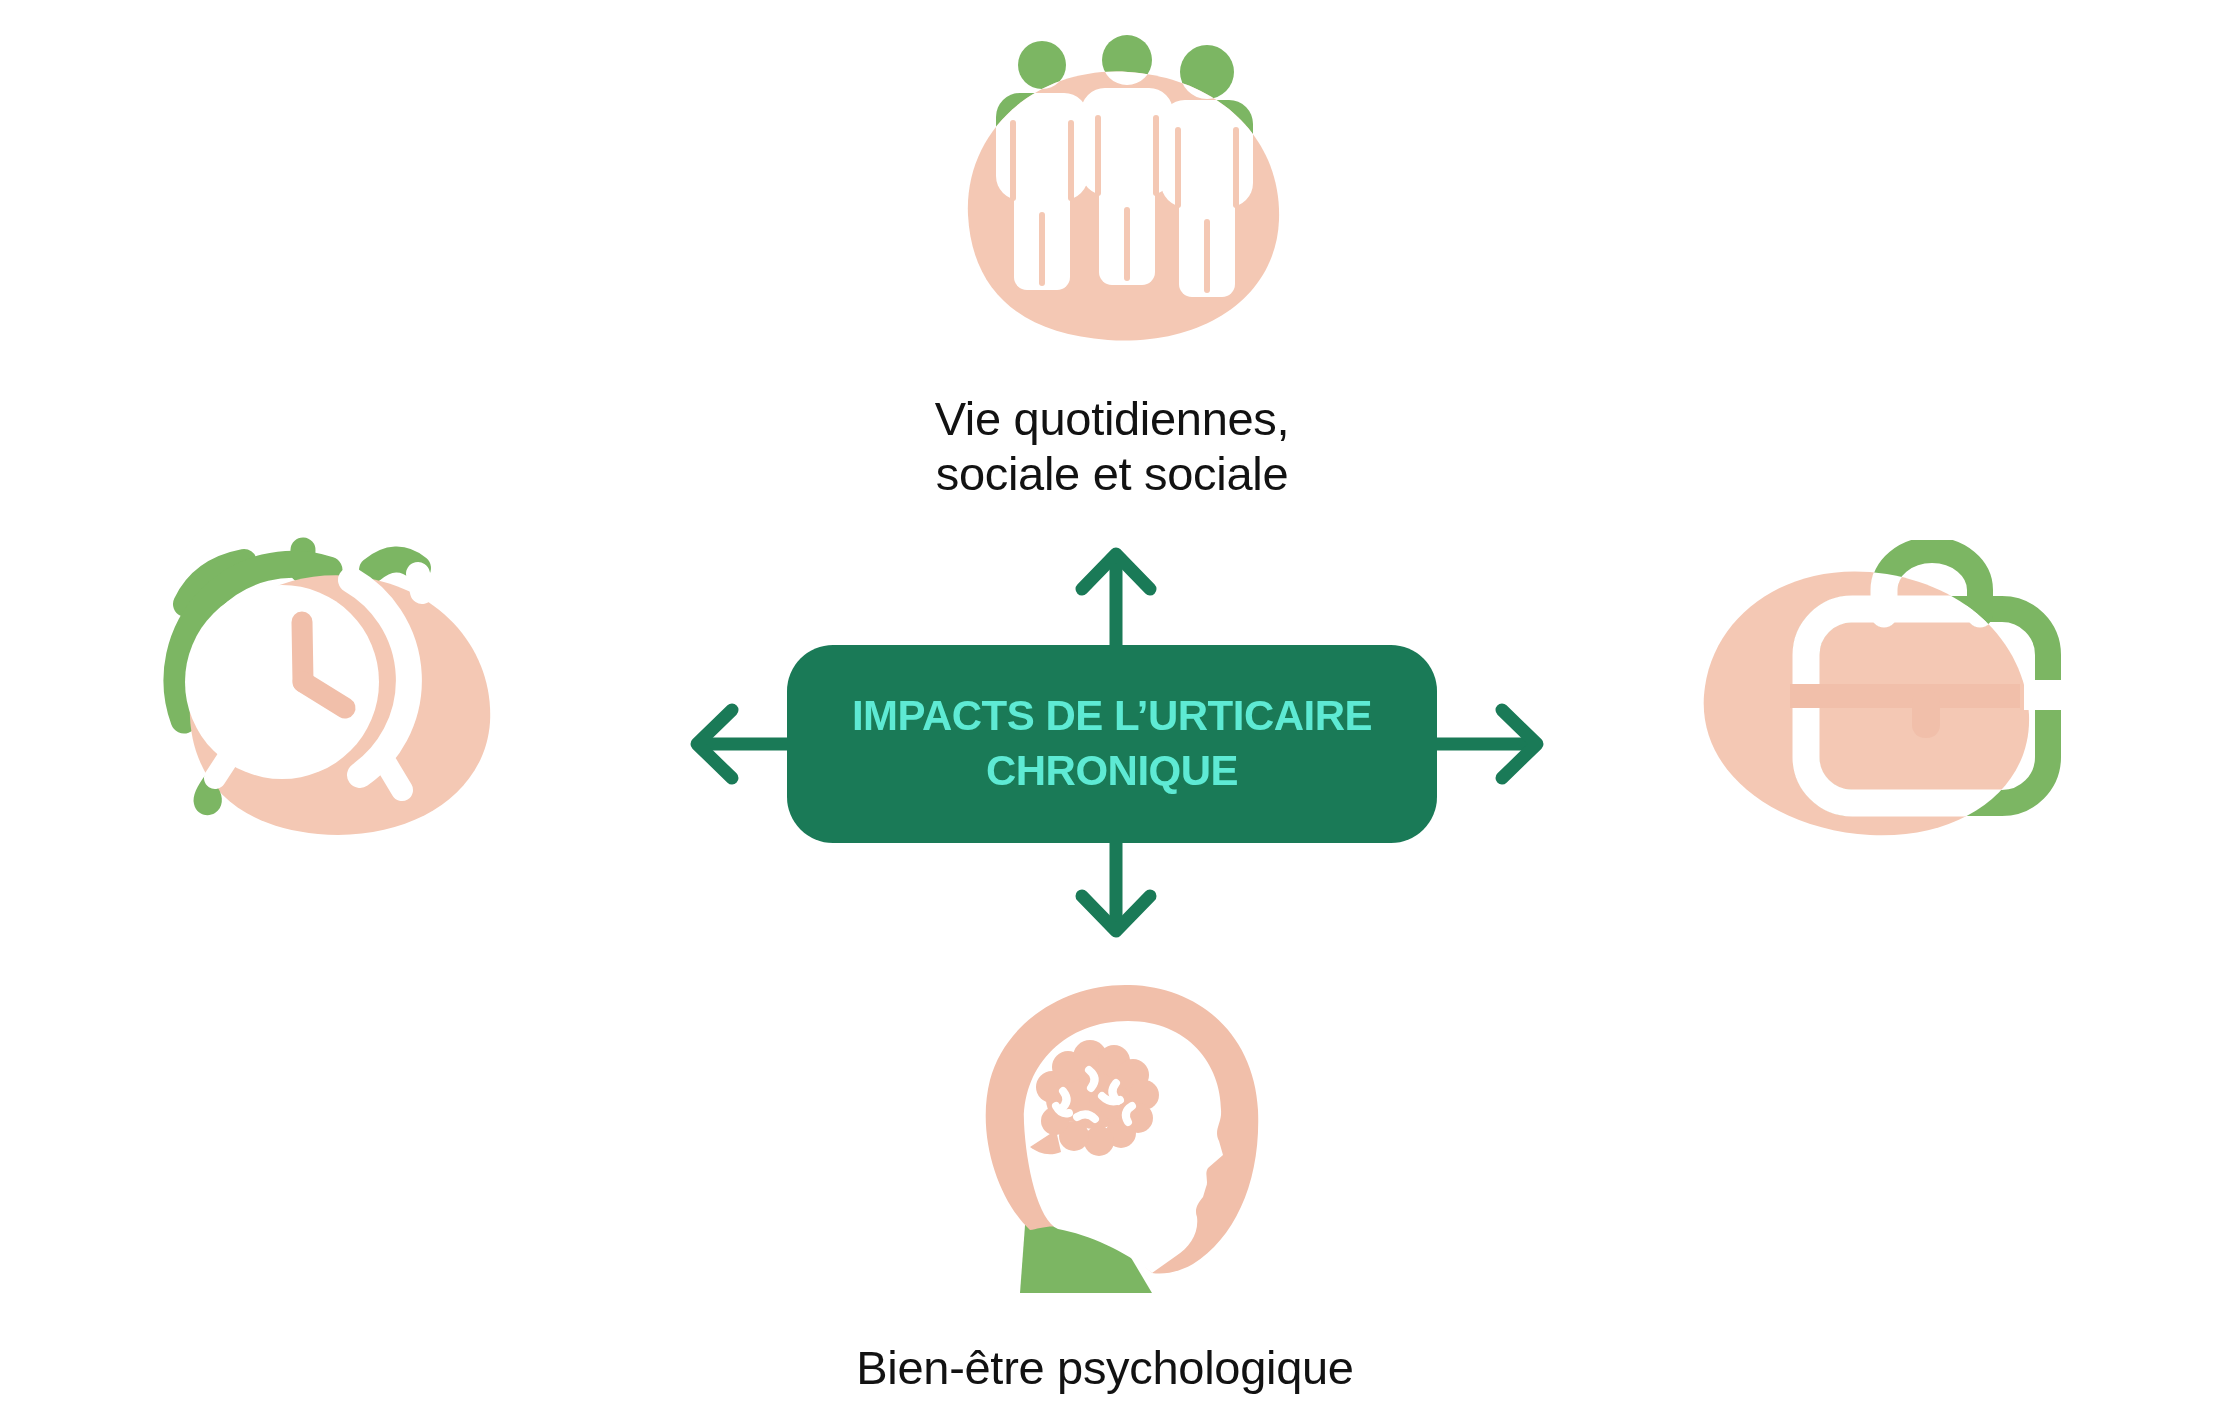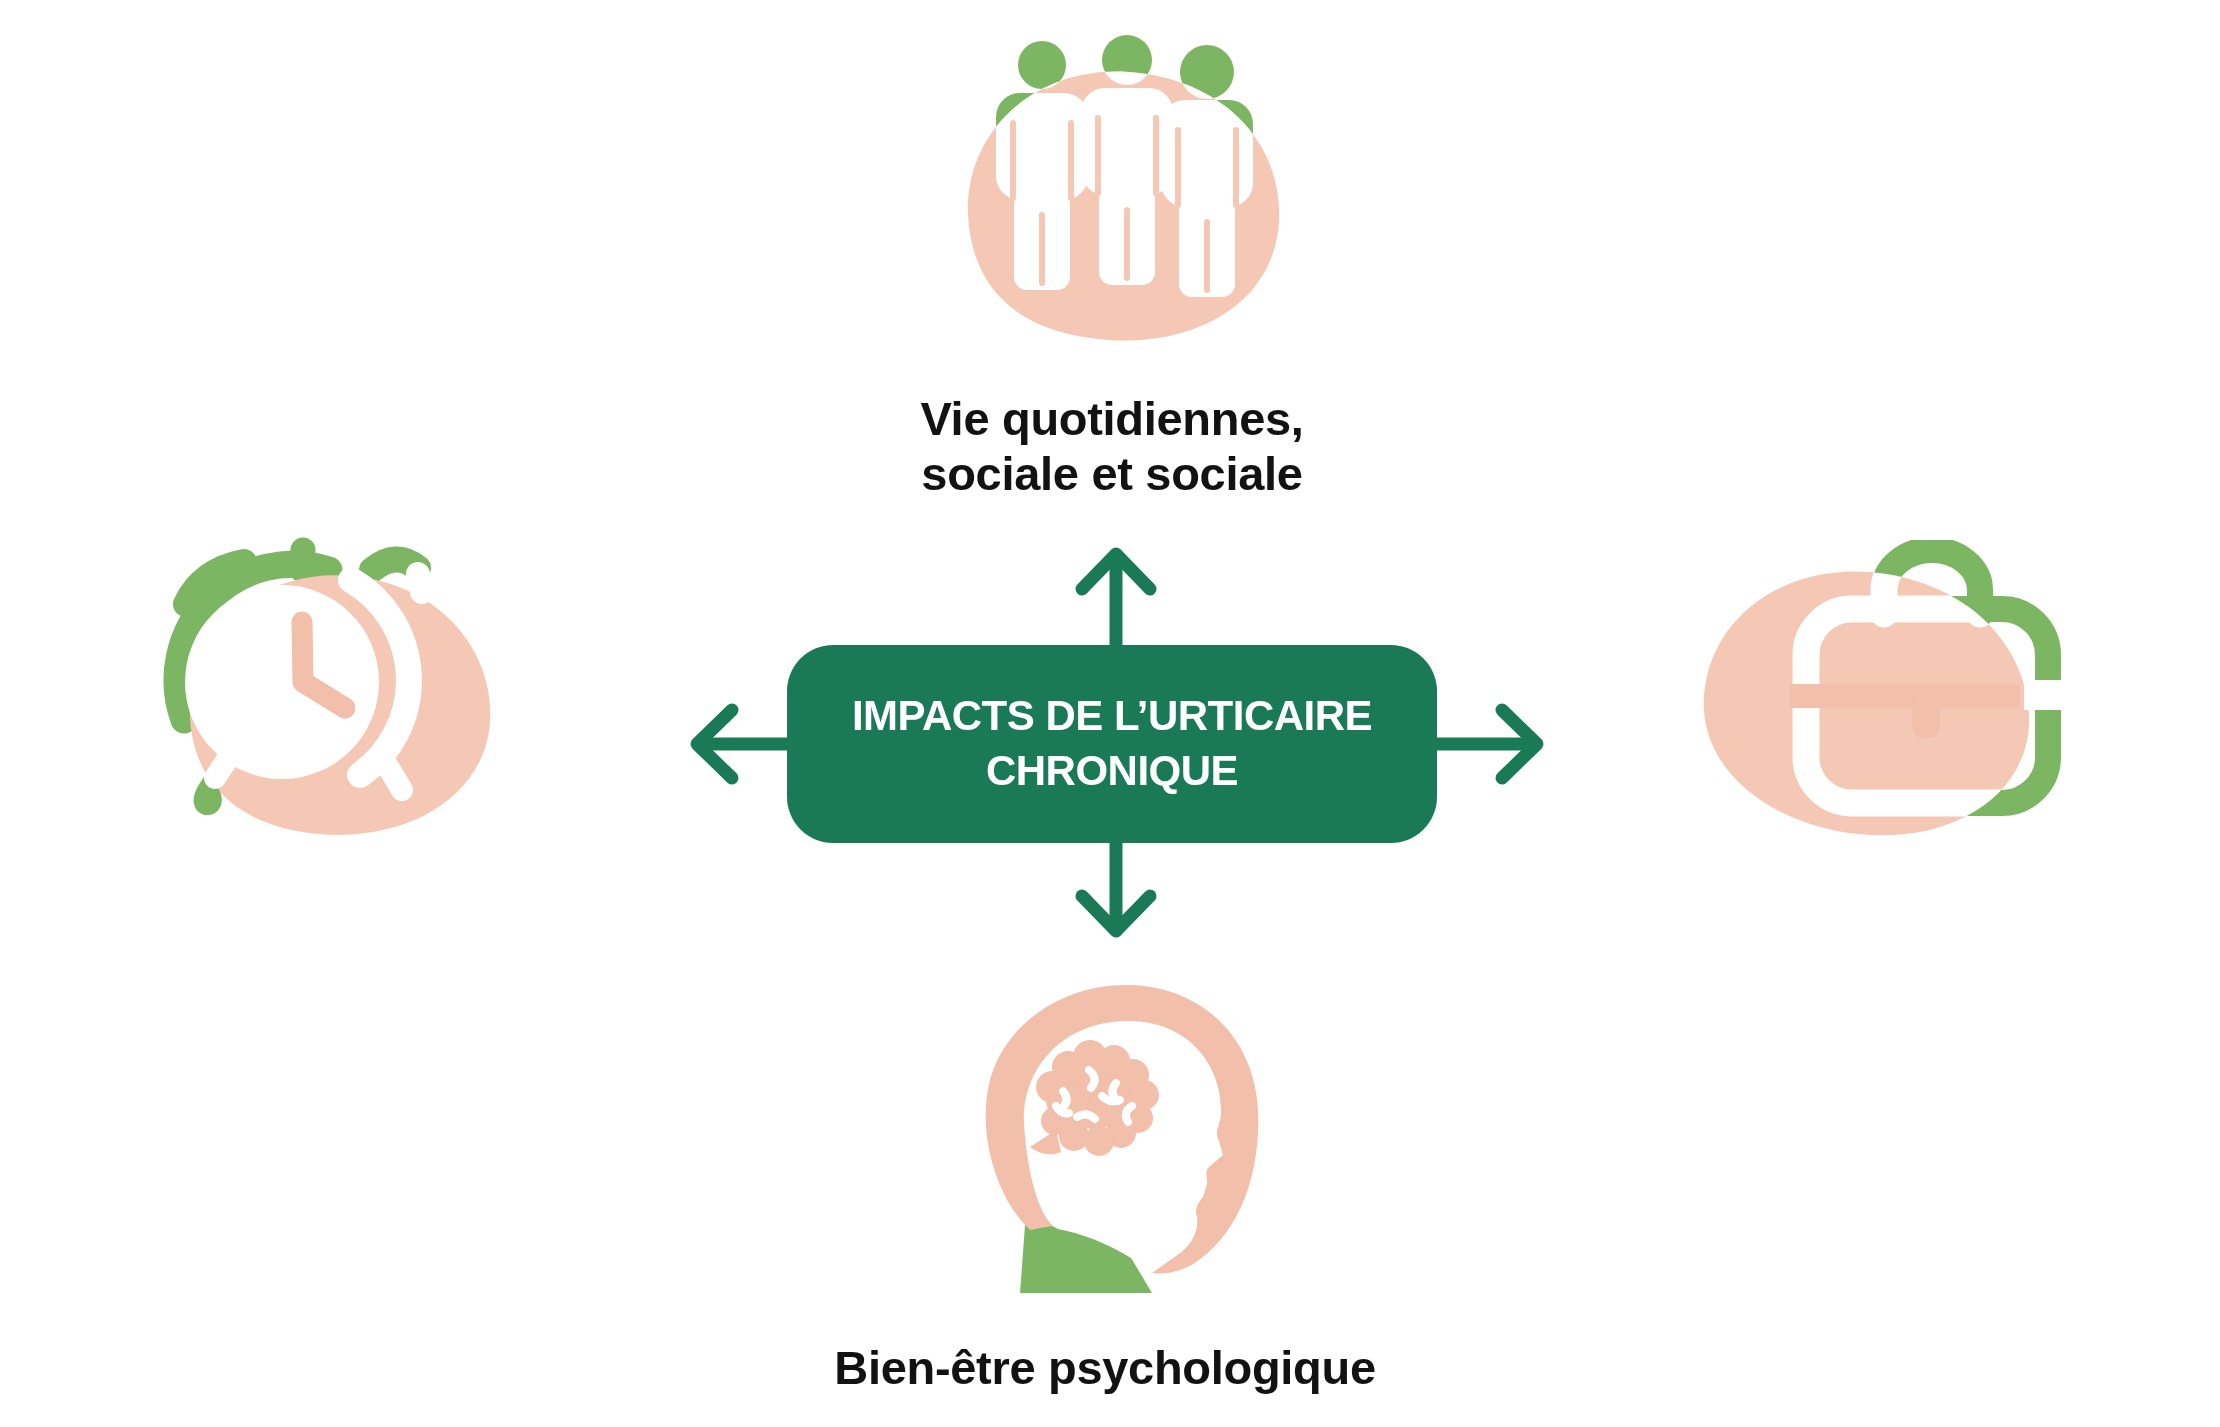--- a/index.html
+++ b/index.html
@@ -20,26 +20,26 @@
   .s-w{stroke:#ffffff;fill:none;stroke-linecap:round;}
   .s-sa{stroke:var(--salmon);fill:none;stroke-linecap:round;}
   .s-slit{stroke:var(--salmon_blob);fill:none;stroke-linecap:round;}
   .arrow{stroke:var(--dark_green);fill:none;stroke-width:13;stroke-linecap:round;stroke-linejoin:round;}
   
   #center-box{
     left:787px;top:645px;width:650px;height:198px;
     background:var(--dark_green);
     border-radius:46px;
     display:flex;flex-direction:column;align-items:center;justify-content:center;
-    color:#ffffff;font-size:42px;font-weight:700;letter-spacing:-0.5px;
+    color:#5eead4;font-size:42px;font-weight:700;letter-spacing:-0.5px;
     line-height:1.3;text-align:center;
   }
   .node-label{
     color:var(--text);
-    font-size:47px;font-weight:700;line-height:1.17;
+    font-size:47px;font-weight:400;line-height:1.17;
     text-align:center;letter-spacing:-0.3px;
   }
   .node-label span{display:block;}
 </style>
 </head>
 <body>
 
 <div id="canvas">
 
   <svg class="icon-svg" style="left:930px;top:10px" width="400" height="345" viewBox="0 0 400 345">

